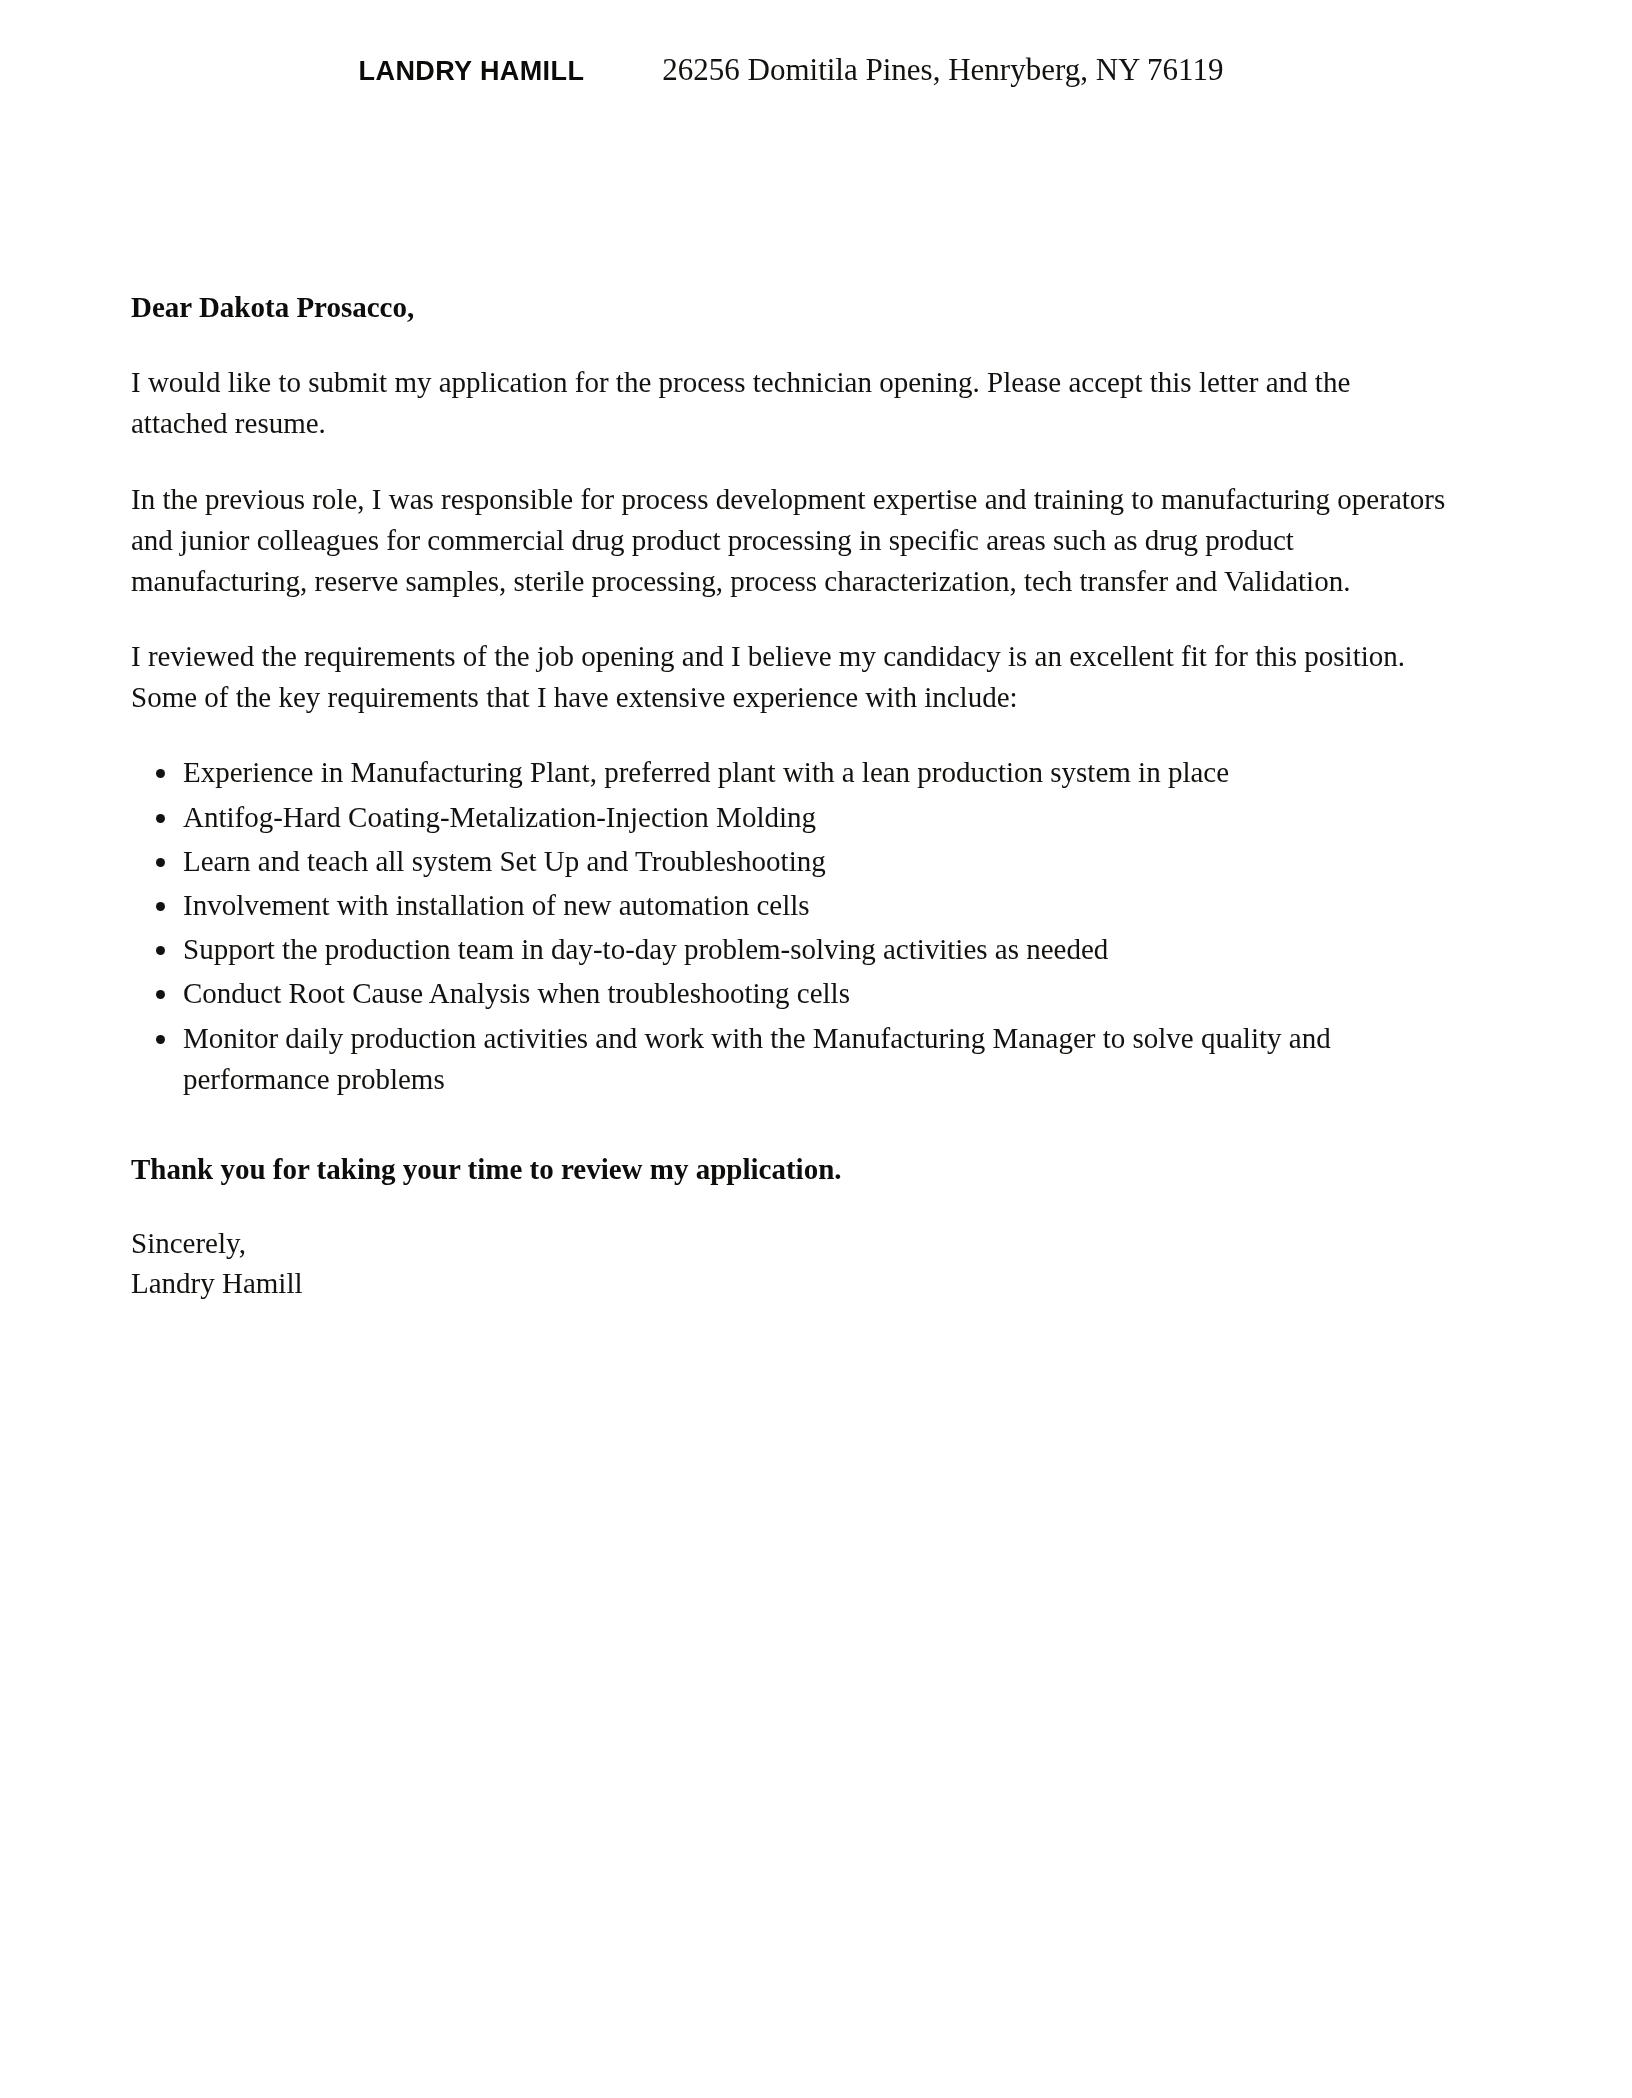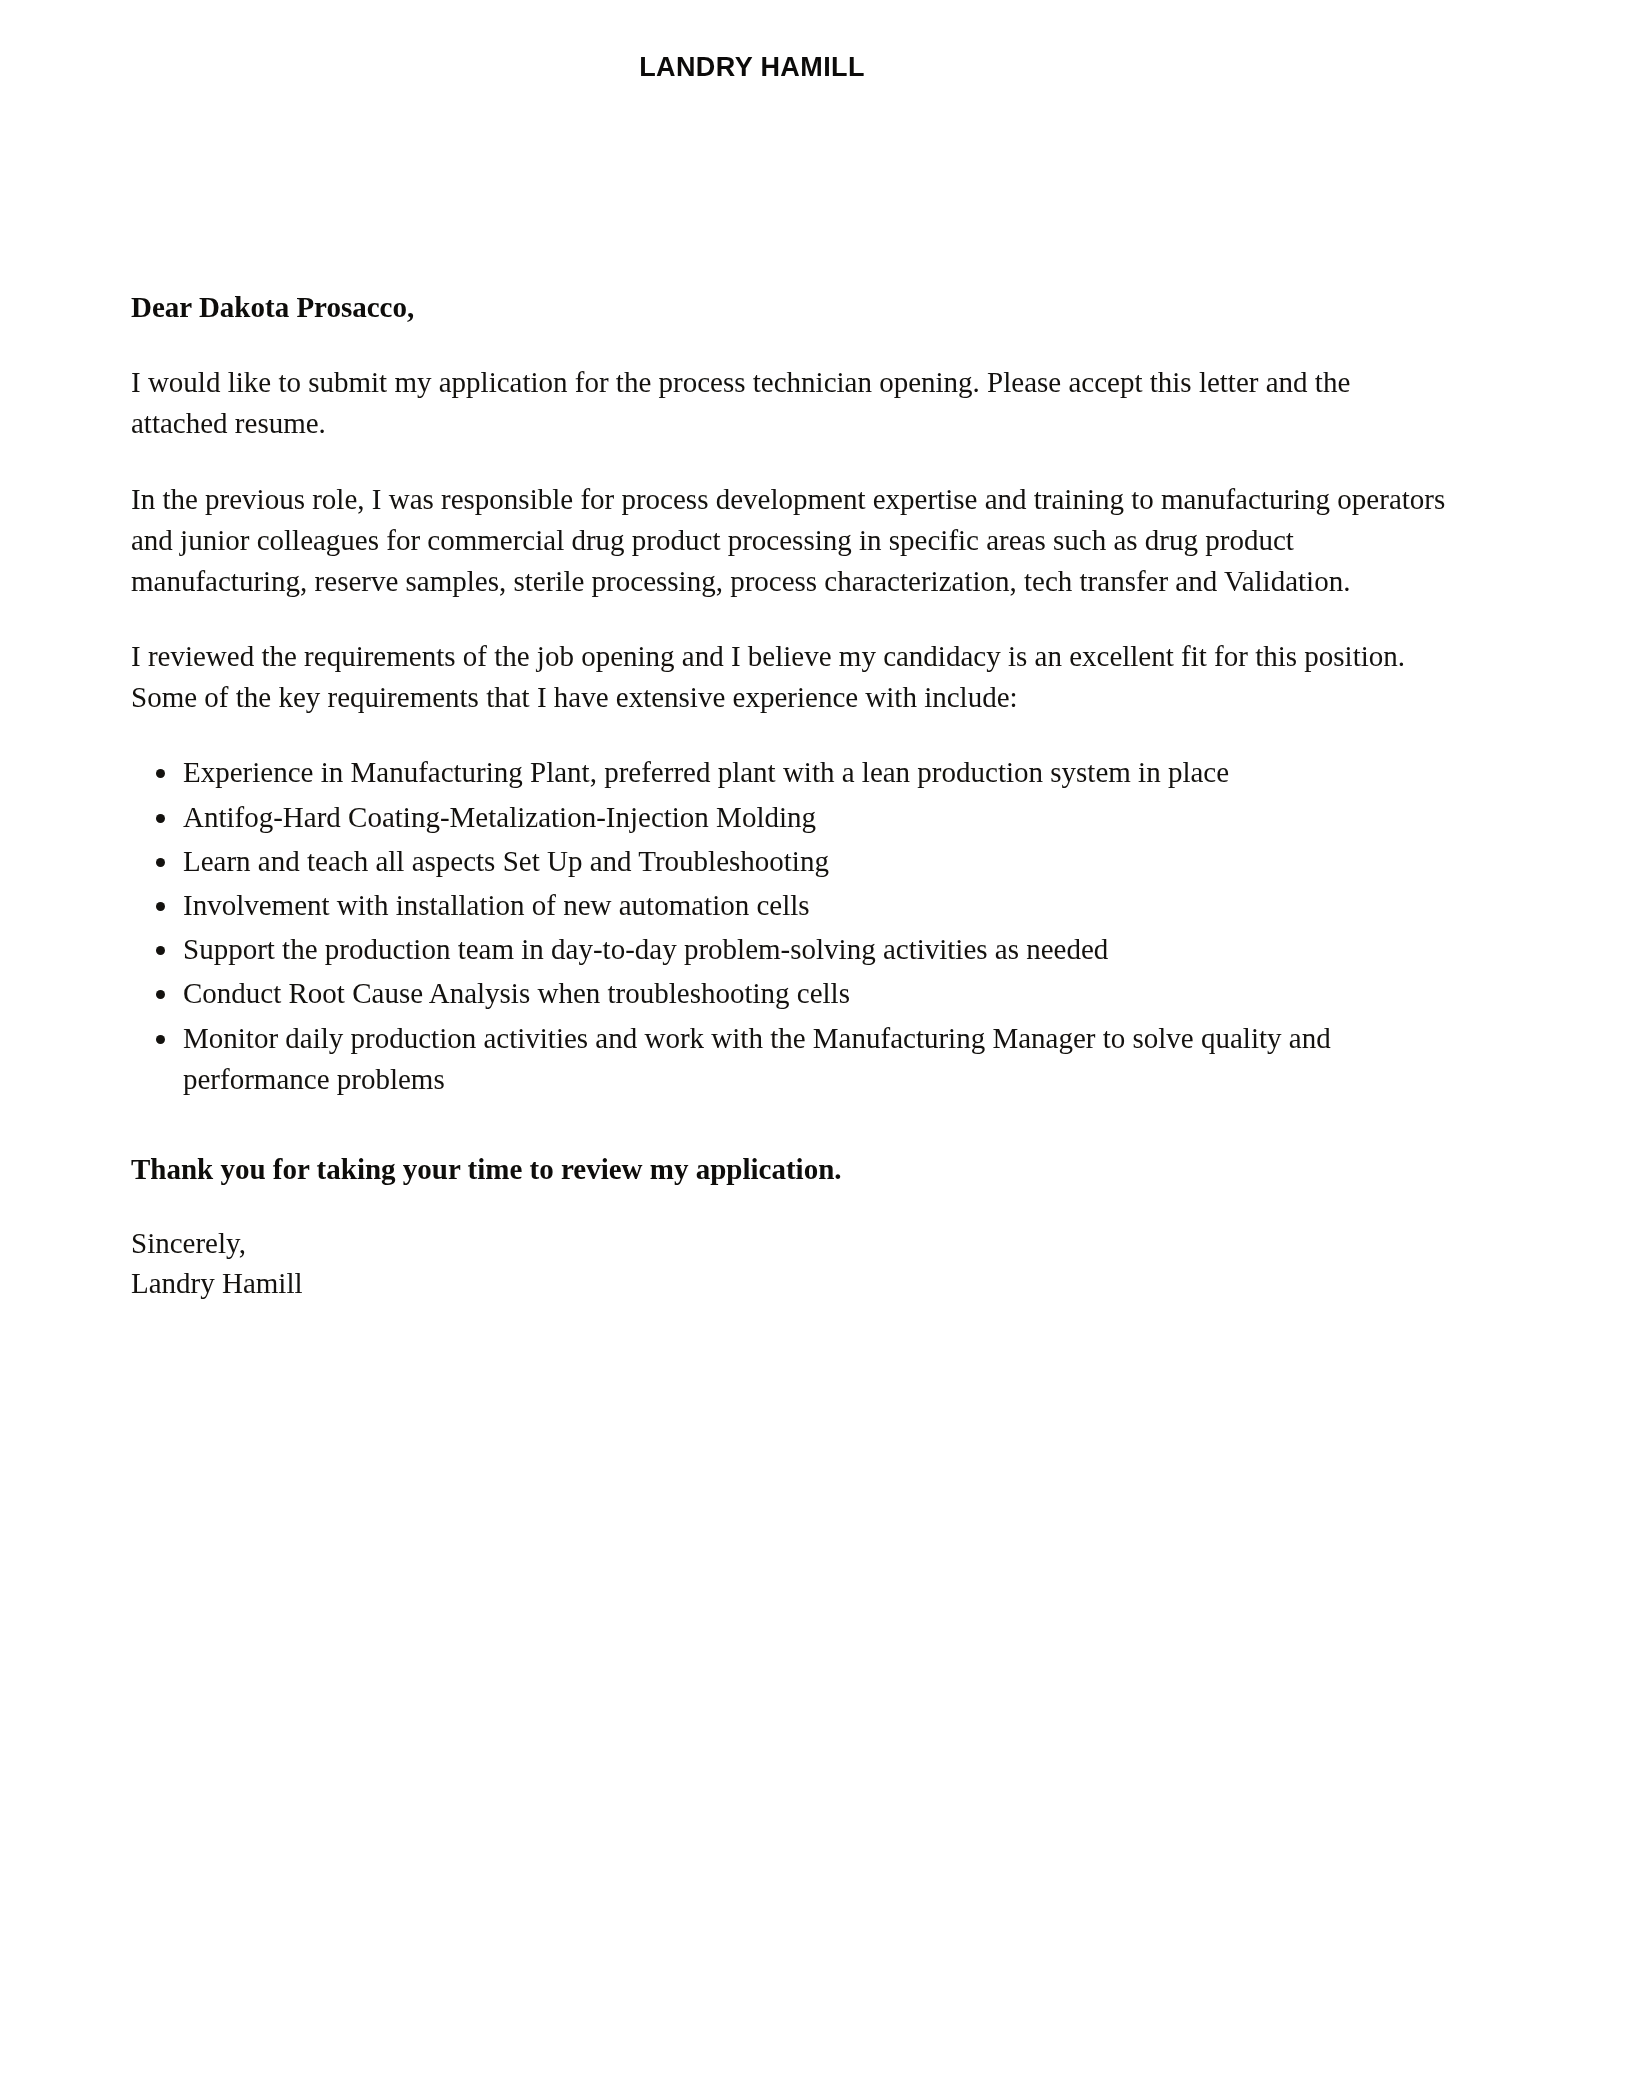--- a/index.html
+++ b/index.html
@@ -114,36 +114,37 @@
   }
 </style>
 </head>
 <body>
 
 <div class="page">
 
   <div class="letterhead">
     <span class="lh-name">LANDRY HAMILL</span>
     <span class="lh-gap"></span>
+    <span class="lh-address">26256 Domitila Pines, Henryberg, NY 76119</span>
   </div>
 
   <div class="letter-body">
 
     <p class="salutation">Dear Dakota Prosacco,</p>
 
     <p class="para">I would like to submit my application for the process technician opening. Please accept this letter and the attached resume.</p>
 
     <p class="para">In the previous role, I was responsible for process development expertise and training to manufacturing operators and junior colleagues for commercial drug product processing in specific areas such as drug product manufacturing, reserve samples, sterile processing, process characterization, tech transfer and Validation.</p>
 
     <p class="para">I reviewed the requirements of the job opening and I believe my candidacy is an excellent fit for this position. Some of the key requirements that I have extensive experience with include:</p>
 
     <ul class="bullet-list">
       <li>Experience in Manufacturing Plant, preferred plant with a lean production system in place</li>
       <li>Antifog-Hard Coating-Metalization-Injection Molding</li>
-      <li>Learn and teach all aspects Set Up and Troubleshooting</li>
+      <li>Learn and teach all system Set Up and Troubleshooting</li>
       <li>Involvement with installation of new automation cells</li>
       <li>Support the production team in day-to-day problem-solving activities as needed</li>
       <li>Conduct Root Cause Analysis when troubleshooting cells</li>
       <li>Monitor daily production activities and work with the Manufacturing Manager to solve quality and performance problems</li>
     </ul>
 
     <p class="closing-bold">Thank you for taking your time to review my application.</p>
 
     <div class="signoff">
       <div>Sincerely,</div>

